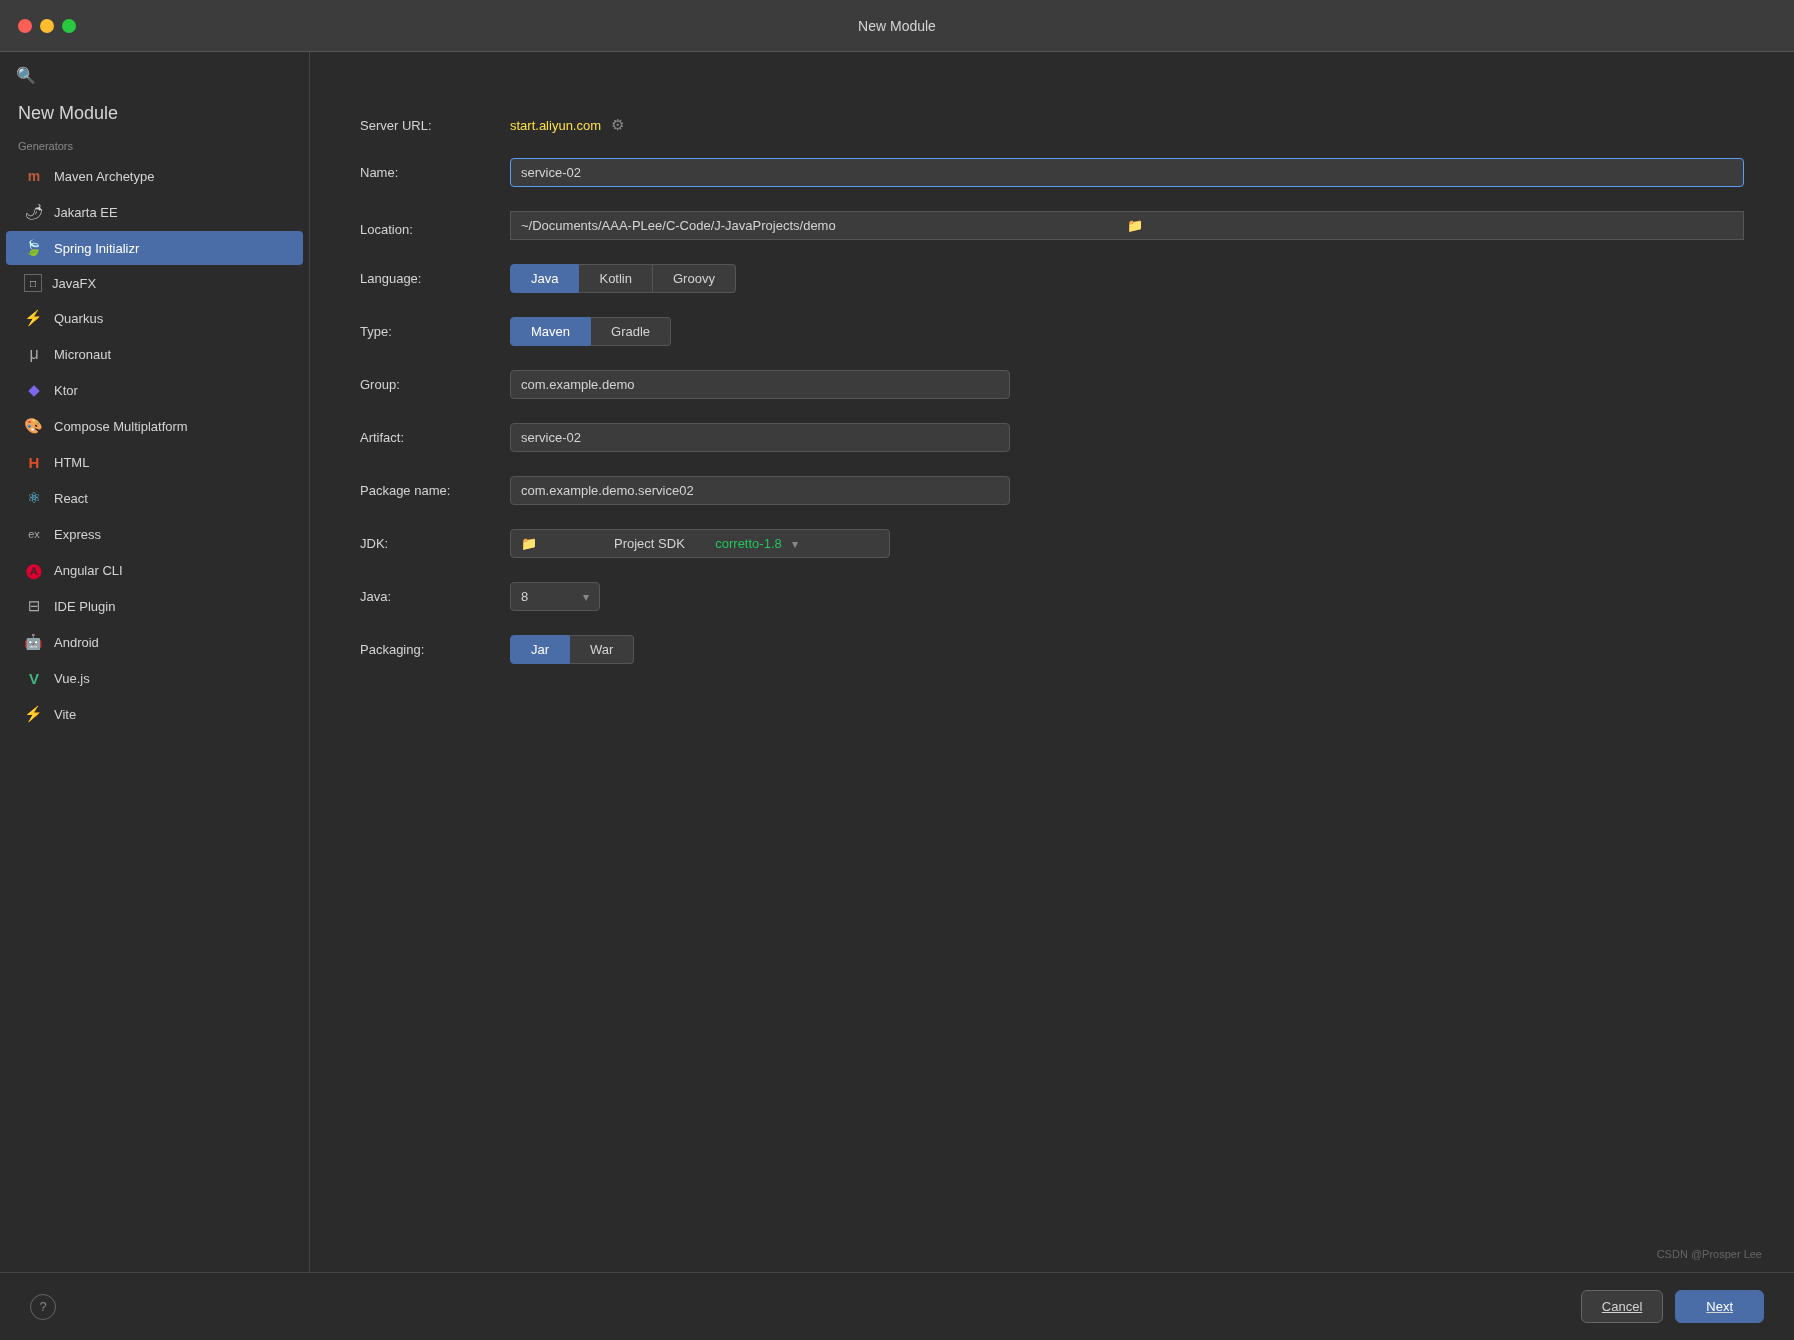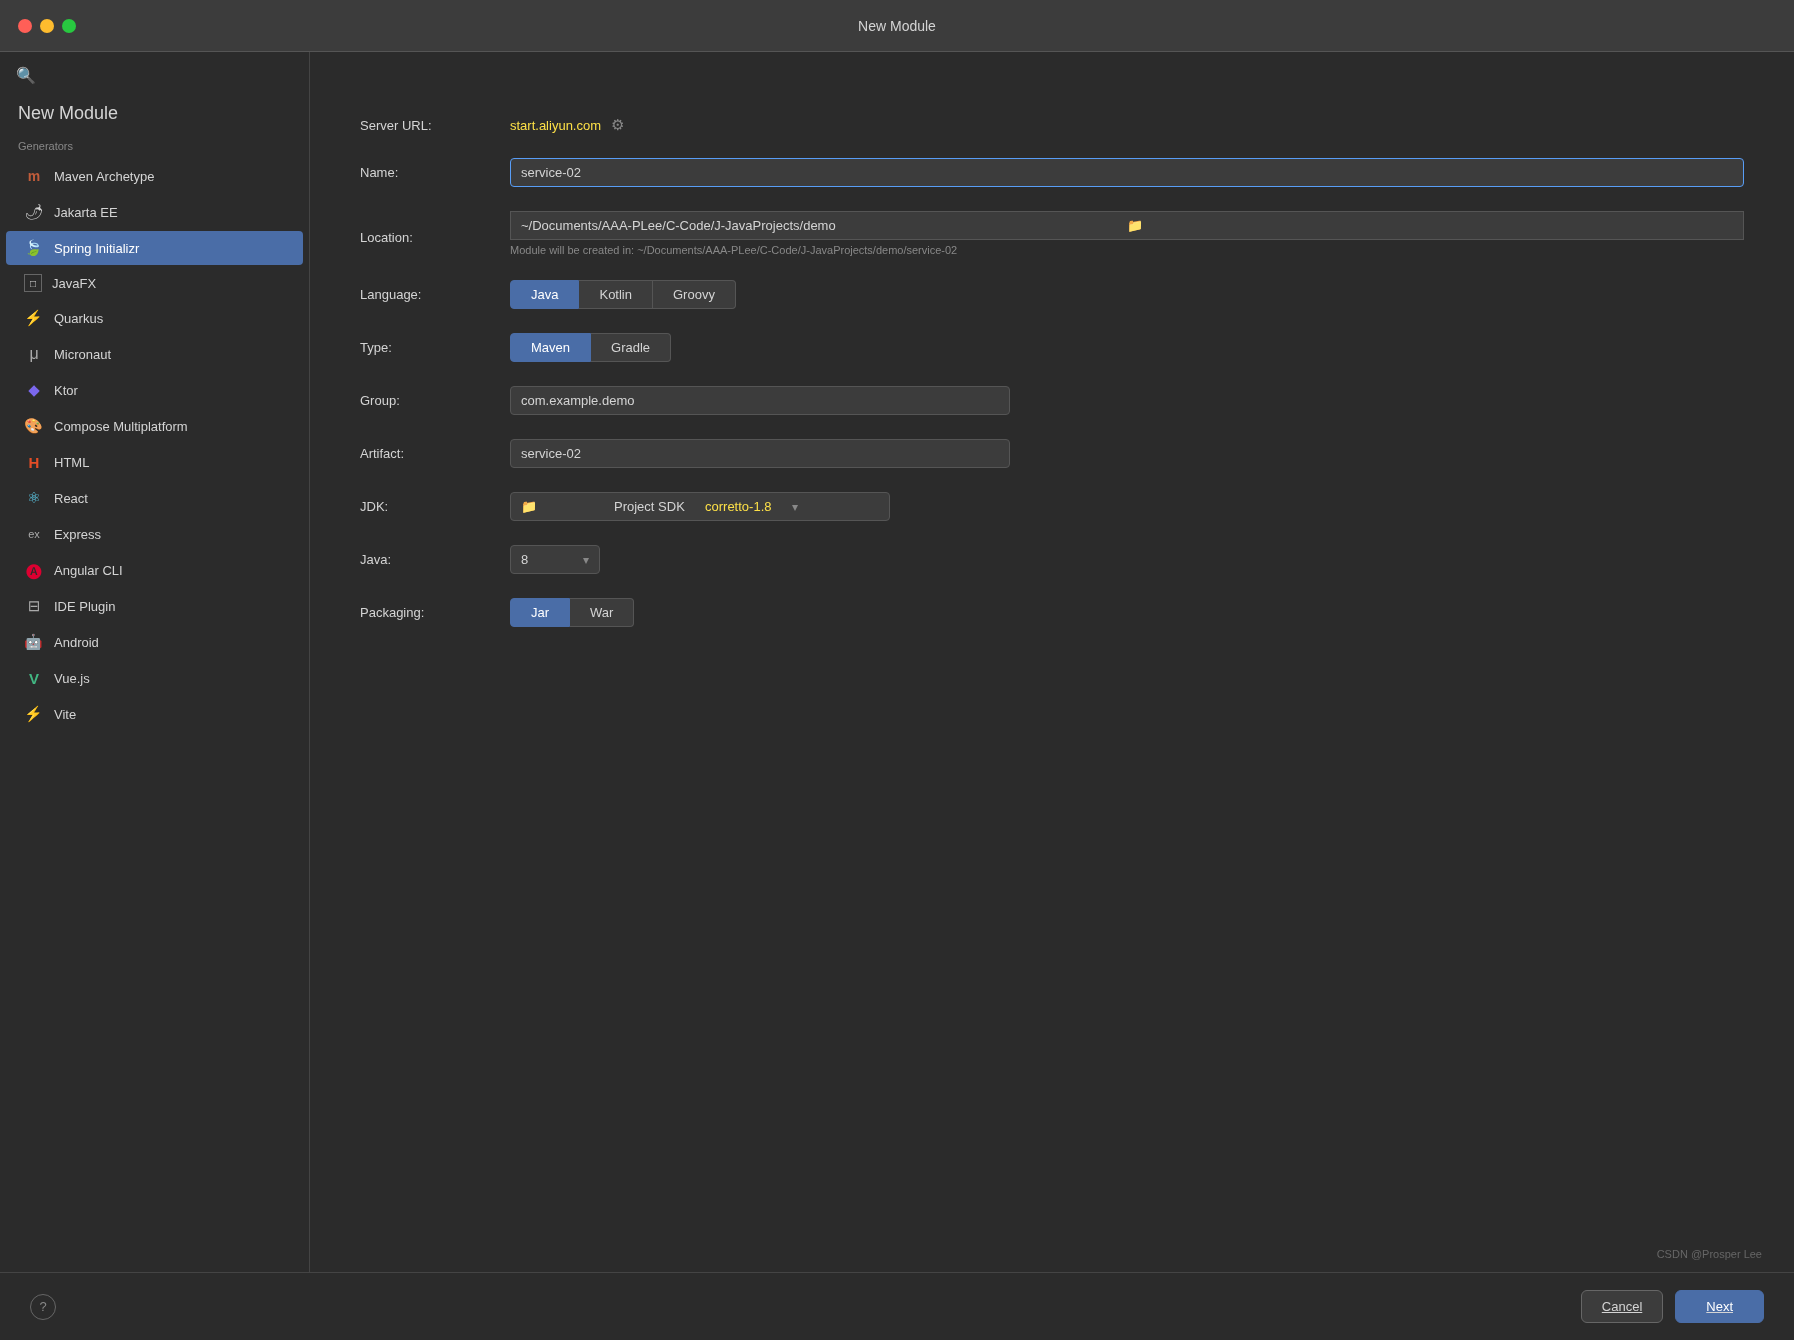--- a/index.html
+++ b/index.html
@@ -297,22 +297,23 @@
     }
     .sdk-icon {
       font-size: 13px;
       margin-right: 6px;
       color: #888;
     }
     .sdk-main {
       color: #d4d4d4;
     }
     .sdk-sub {
-      color: #fde047;
+      color: #22c55e;
       margin-left: 4px;
+      text-align: center;
     }
   </style>
 </head>
 <body>
 
 <div class="title-bar">
   <div class="window-controls">
     <button class="wc-btn wc-close"></button>
     <button class="wc-btn wc-minimize"></button>
     <button class="wc-btn wc-maximize"></button>
@@ -427,21 +428,20 @@
       </div>
     </div>
 
     <div class="form-row" style="align-items:center;">
       <div class="form-label" style="margin-top:7px;">Location:</div>
       <div class="location-wrapper">
         <div class="location-input-wrap">
           <span>~/Documents/AAA-PLee/C-Code/J-JavaProjects/demo</span>
           <span class="folder-icon">📁</span>
         </div>
-        <div class="location-hint">Module will be created in: ~/Documents/AAA-PLee/C-Code/J-JavaProjects/demo/service-02</div>
       </div>
     </div>
 
     <div class="form-row">
       <div class="form-label">Language:</div>
       <div class="btn-group">
         <button class="toggle-btn active">Java</button>
         <button class="toggle-btn">Kotlin</button>
         <button class="toggle-btn">Groovy</button>
       </div>
@@ -462,20 +462,26 @@
       </div>
     </div>
 
     <div class="form-row">
       <div class="form-label">Artifact:</div>
       <div class="form-value" style="max-width:500px;">
         <input class="text-input-normal" type="text" value="service-02" style="">
       </div>
     </div>
 
+    <div class="form-row">
+      <div class="form-label">Package name:</div>
+      <div class="form-value" style="max-width:500px;">
+        <input class="text-input-normal" type="text" value="com.example.demo.service02" style="">
+      </div>
+    </div>
 
     <div class="form-row">
       <div class="form-label">JDK:</div>
       <div class="select-dropdown">
         <span class="sdk-icon">📁</span>
         <span class="sdk-main">Project SDK</span>
         <span class="sdk-sub">corretto-1.8</span>
         <span class="dropdown-arrow">▾</span>
       </div>
     </div>

